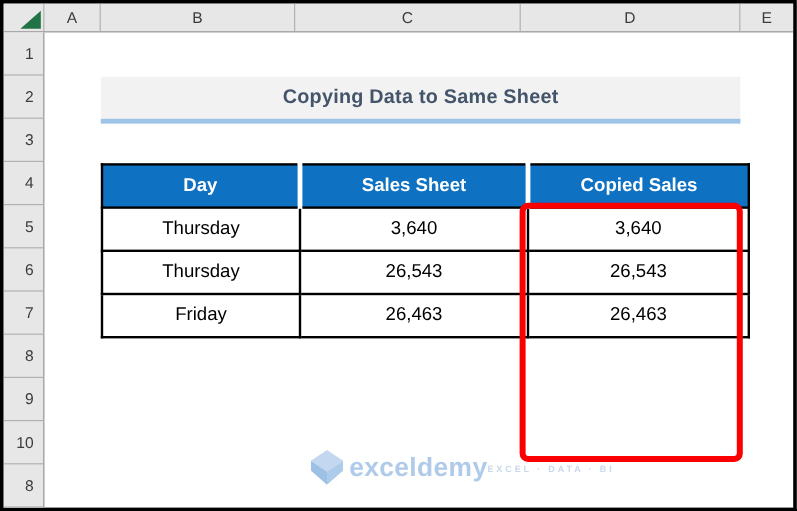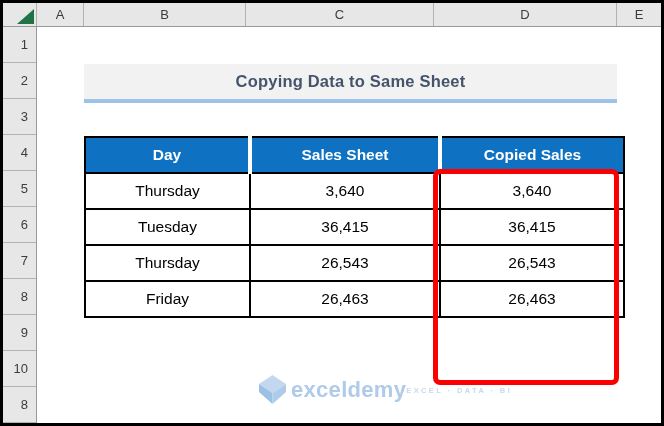--- a/index.html
+++ b/index.html
@@ -93,25 +93,20 @@
           <th class="h-copied">Copied Sales</th>
         </tr>
       </thead>
       <tbody>
         <tr>
           <td>Thursday</td>
           <td>3,640</td>
           <td>3,640</td>
         </tr>
         <tr>
-          <td>Tuesday</td>
-          <td>36,415</td>
-          <td>36,415</td>
-        </tr>
-        <tr>
           <td>Thursday</td>
           <td>26,543</td>
           <td>26,543</td>
         </tr>
         <tr>
           <td>Friday</td>
           <td>26,463</td>
           <td>26,463</td>
         </tr>
       </tbody>

